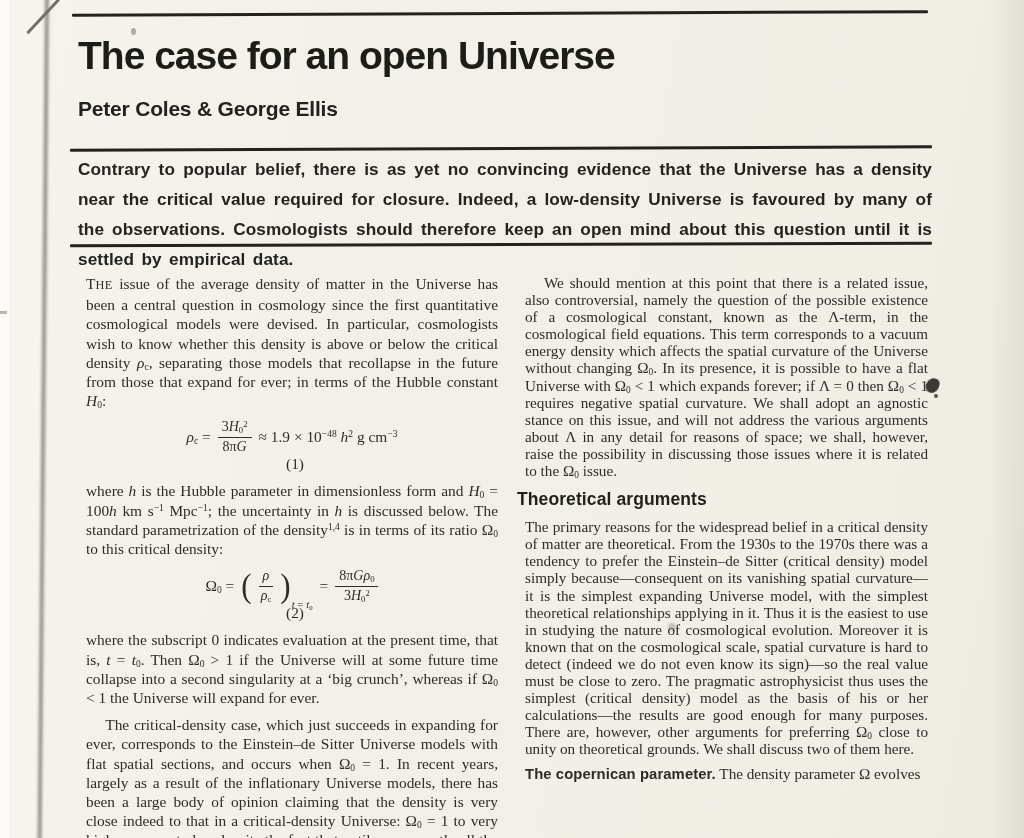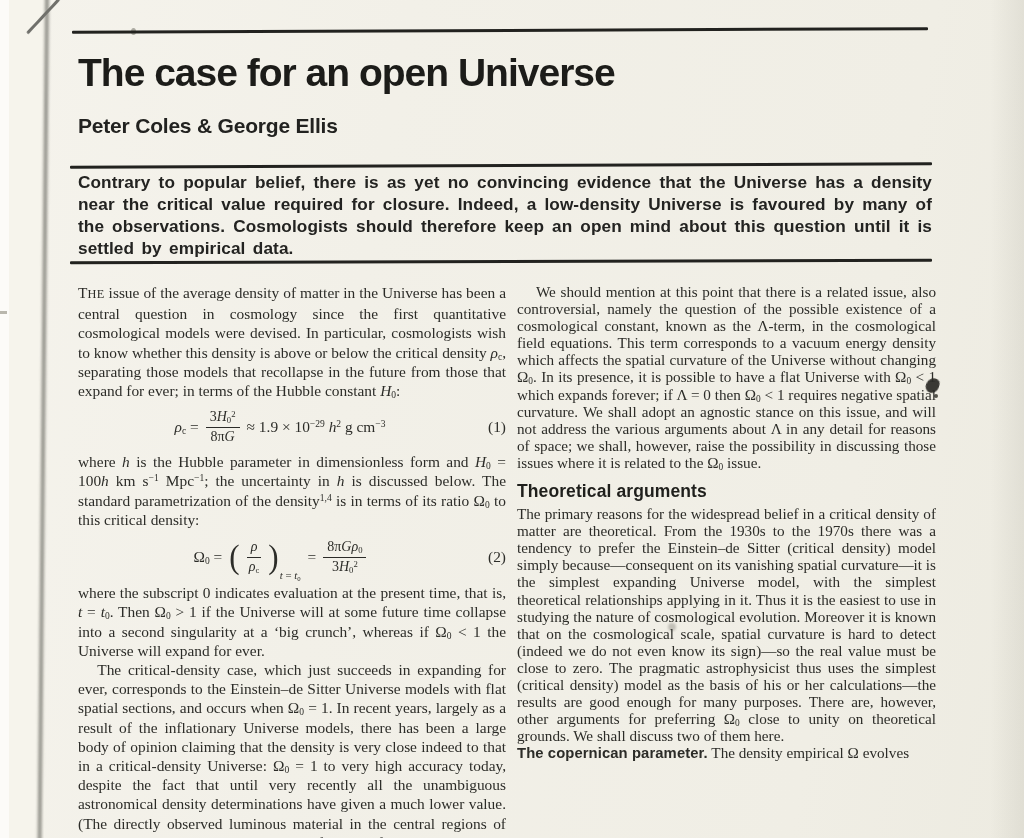--- a/index.html
+++ b/index.html
@@ -32,52 +32,52 @@
                   background:#3a3934; border-radius:62% 40% 55% 48%;
                   transform:rotate(18deg); filter:blur(0.4px); }
   .ink-blob-dot { position:absolute; left:934px; top:394px; width:4px; height:4px;
                   background:#54534c; border-radius:50%; filter:blur(0.5px); }
   .mid-smudge   { position:absolute; left:668px; top:623px; width:8px; height:8px;
                   background:rgba(138,136,126,.45); border-radius:50%; filter:blur(1px); }
   .right-shade  { position:absolute; right:0; top:0; width:34px; height:838px;
                   background:linear-gradient(to right, rgba(0,0,0,0), rgba(108,106,92,.10)); }
 
   
-  .content { position:absolute; left:78px; top:17px; width:858px; height:704px; }
+  .content { position:absolute; left:78px; top:0; width:858px; height:704px; }
 
   .rule { position:absolute; background:#22221f; border-radius:1px; }
   .rule-top { top:12px;  left:-6px; width:856px; height:3.4px; transform:rotate(-0.25deg); }
   .rule-mid { top:147px; left:-8px; width:862px; height:2.6px; transform:rotate(-0.22deg); }
   .rule-bot { top:243px; left:-8px; width:862px; height:2.6px; transform:rotate(-0.18deg); }
 
   .title {
     position:absolute; top:36px; left:0; margin:0;
     font-family:"Liberation Sans", sans-serif; font-weight:700;
     font-size:39px; line-height:1; letter-spacing:-1px; color:#1c1c19;
   }
   .authors {
     position:absolute; top:97px; left:0;
     font-family:"Liberation Sans", sans-serif; font-weight:700;
     font-size:21px; letter-spacing:-0.2px; color:#222220;
   }
   .abstract {
     position:absolute; top:154px; left:0; width:854px; margin:0;
     font-family:"Liberation Sans", sans-serif; font-weight:700;
-    font-size:17.2px; line-height:22px; word-spacing:2.5px; letter-spacing:0.1px;
+    font-size:17.2px; line-height:30px; word-spacing:2.5px; letter-spacing:0.1px;
     text-align:justify; color:#232321;
   }
 
   
   .columns { position:absolute; top:266px; left:0; width:858px; height:572px;
              display:flex; overflow:hidden; }
   .col-left  { width:428px; margin-right:11px; }
   .col-right { width:419px; }
 
   .body-p {
-    margin:0;
+    margin:8px;
     font-family:"Liberation Serif", serif;
     text-align:justify;
     hyphens:auto; -webkit-hyphens:auto;
     color:#2c2c28;
   }
   .col-left  .body-p { font-size:15.4px; line-height:19.2px; }
   .col-right .body-p { font-size:15.2px; line-height:17.1px; }
   .indent { text-indent:1.25em; }
 
   i   { font-style:italic; }
@@ -93,21 +93,21 @@
     font-size:17.5px; letter-spacing:0.1px; color:#1f1f1c;
   }
   .runin {
     font-family:"Liberation Sans", sans-serif; font-weight:700;
     font-size:14.8px; letter-spacing:0.1px;
   }
 
   
   .equation {
     display:flex; align-items:center;
-    font-family:"Liberation Serif", serif; font-size:15.4px; color:#2c2c28;
+    font-family:"Liberation Serif", serif; font-size:15.4px; color:#2c2c28;flex-direction:column;
   }
   .equation-1 { margin:9px 0 7px; }
   .equation-2 { margin:10px 0 8px; }
   .eq-main { flex:1; display:flex; justify-content:center; align-items:center; gap:7px; }
   .eq-t { white-space:nowrap; }
   .frac { display:inline-flex; flex-direction:column; align-items:center;
           font-size:14px; line-height:1.18; }
   .fnum { padding:0 4px 1px; border-bottom:1.4px solid #2b2b28; white-space:nowrap; }
   .fden { padding-top:1px; white-space:nowrap; }
   .bigp { font-family:"Liberation Serif", serif; font-size:31px; font-weight:400;
@@ -152,21 +152,21 @@
 
         <p class="body-p"><span class="lead"><span>T</span><span class="sc">HE</span></span><span> issue of the average density of matter in the Universe has been a central question in cosmology since the first quantitative cosmological models were devised. In particular, cosmologists wish to know whether this density is above or below the critical density <i>ρ</i><sub>c</sub>, separating those models that recollapse in the future from those that expand for ever; in terms of the Hubble constant <i>H</i><sub>0</sub>:</span></p>
 
         <div class="equation equation-1">
           <span class="eq-main">
             <span class="eq-t"><i>ρ</i><sub>c</sub> =</span>
             <span class="frac">
               <span class="fnum">3<i>H</i><sub>0</sub><sup>2</sup></span>
               <span class="fden">8π<i>G</i></span>
             </span>
-            <span class="eq-t">≈ 1.9 × 10<sup>−29</sup> <i>h</i><sup>2</sup> g cm<sup>−3</sup></span>
+            <span class="eq-t">≈ 1.9 × 10<sup>−48</sup> <i>h</i><sup>2</sup> g cm<sup>−3</sup></span>
           </span>
           <span class="eq-num">(1)</span>
         </div>
 
         <p class="body-p">where <i>h</i> is the Hubble parameter in dimensionless form and <i>H</i><sub>0</sub> = 100<i>h</i> km s<sup>−1</sup> Mpc<sup>−1</sup>; the uncertainty in <i>h</i> is discussed below. The standard parametrization of the density<sup>1,4</sup> is in terms of its ratio Ω<sub>0</sub> to this critical density:</p>
 
         <div class="equation equation-2">
           <span class="eq-main">
             <span class="eq-t">Ω<sub>0</sub> =</span>
             <span class="bigp">(</span>
@@ -193,18 +193,18 @@
 
       <div class="col col-right">
 
 
         <p class="body-p indent">We should mention at this point that there is a related issue, also controversial, namely the question of the possible existence of a cosmological constant, known as the Λ-term, in the cosmological field equations. This term corresponds to a vacuum energy density which affects the spatial curvature of the Universe without changing Ω<sub>0</sub>. In its presence, it is possible to have a flat Universe with Ω<sub>0</sub> &lt; 1 which expands forever; if Λ = 0 then Ω<sub>0</sub> &lt; 1 requires negative spatial curvature. We shall adopt an agnostic stance on this issue, and will not address the various arguments about Λ in any detail for reasons of space; we shall, however, raise the possibility in discussing those issues where it is related to the Ω<sub>0</sub> issue.</p>
 
         <h2 class="section-heading">Theoretical arguments</h2>
 
         <p class="body-p">The primary reasons for the widespread belief in a critical density of matter are theoretical. From the 1930s to the 1970s there was a tendency to prefer the Einstein–de Sitter (critical density) model simply because—consequent on its vanishing spatial curvature—it is the simplest expanding Universe model, with the simplest theoretical relationships applying in it. Thus it is the easiest to use in studying the nature of cosmological evolution. Moreover it is known that on the cosmological scale, spatial curvature is hard to detect (indeed we do not even know its sign)—so the real value must be close to zero. The pragmatic astrophysicist thus uses the simplest (critical density) model as the basis of his or her calculations—the results are good enough for many purposes. There are, however, other arguments for preferring Ω<sub>0</sub> close to unity on theoretical grounds. We shall discuss two of them here.</p>
 
-        <p class="body-p"><b class="runin">The copernican parameter.</b><span> The density empirical Ω evolves</span></p>
+        <p class="body-p"><b class="runin">The copernican parameter.</b><span> The density parameter Ω evolves</span></p>
 
       </div>
     </div>
   </div>
 </div>
 
 </body></html>

